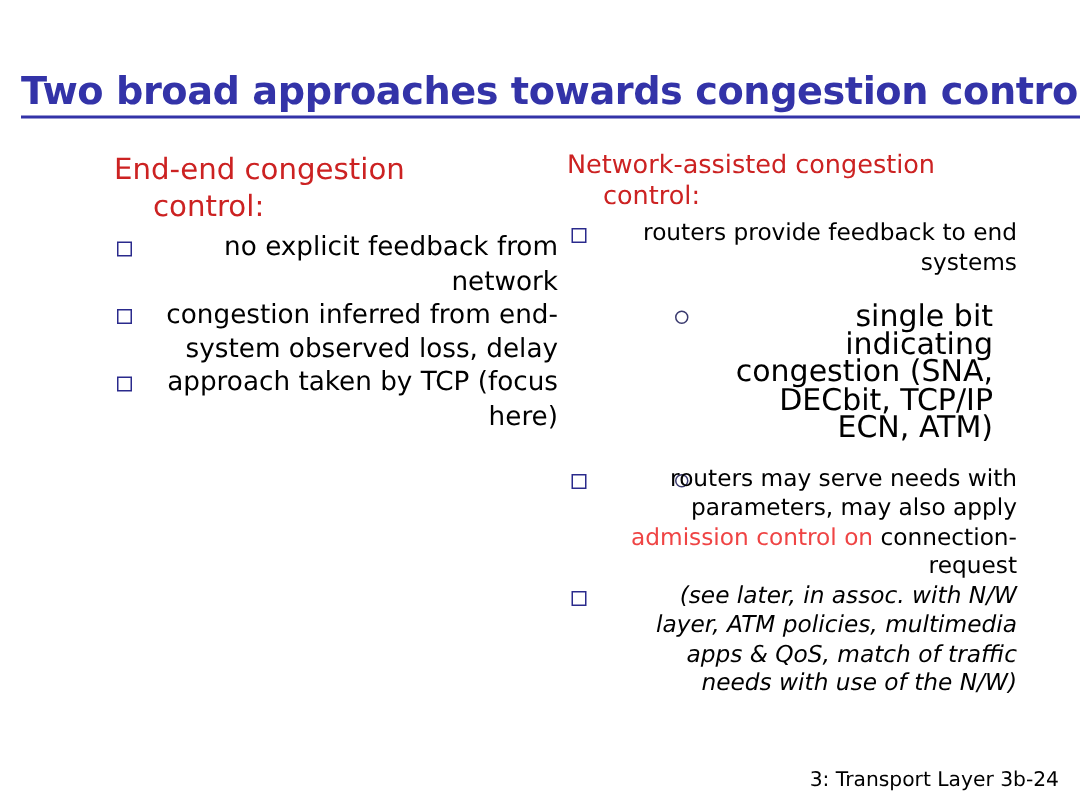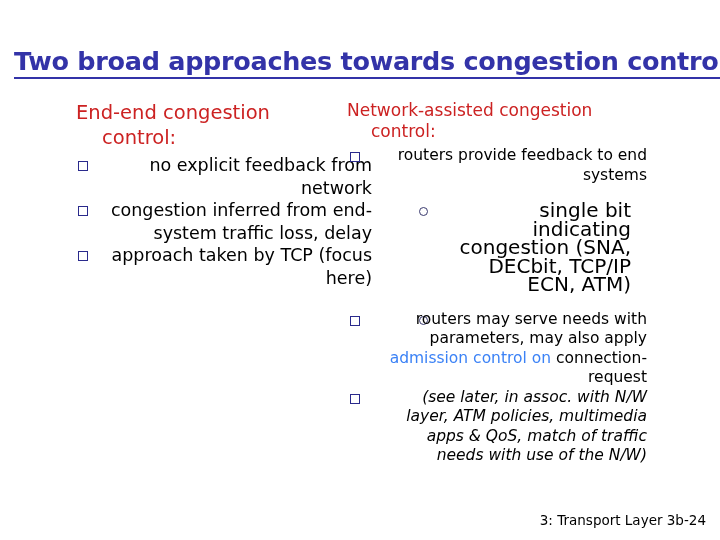--- a/index.html
+++ b/index.html
@@ -48,21 +48,21 @@
     position: absolute;
     left: 0;
     top: 100px;
     width: 720px;
   }
   .col {
     position: absolute;
     top: 0;
   }
   .col-left  { left: 56px;  width: 300px; margin-left: 16px; }
-  .col-right { left: 345px; width: 302px; }
+  .col-right { left: 376px; width: 302px; }
 
   
   .col-head {
     color: #cc2222;
     font-family: "DejaVu Sans", sans-serif;
     font-weight: 400;
     margin: 0 0 4px 0;
     padding: 0;
   }
   .col-left .col-head {
@@ -138,21 +138,21 @@
     padding: 0 0 0 20px;
   }
   ul.bl2 > li {
     position: relative;
     font-size: 20px;
     line-height: 18.5px;
     padding: 0 0 0 26px;
     margin: 16px;
   }
 
-  .em-red { color: #3b82f6; }
+  .em-red { color: #ef4444; }
   .it { font-style: italic; }
 
   
   .footer {
     position: absolute;
     right: 14px;
     bottom: 12px;
     font-size: 13.5px;
     color: #000000;
     font-family: "DejaVu Sans", sans-serif;
@@ -178,21 +178,21 @@
         <span class="ln2">control:</span>
       </div>
 
       <ul class="bl">
         <li>
           <span class="mk-sq"></span>
           <span>no explicit feedback from network</span>
         </li>
         <li>
           <span class="mk-sq"></span>
-          <span>congestion inferred from end-system traffic loss, delay</span>
+          <span>congestion inferred from end-system observed loss, delay</span>
         </li>
         <li>
           <span class="mk-sq"></span>
           <span>approach taken by TCP (focus here)</span>
         </li>
       </ul>
     </div>
 
     <div class="col col-right">
 

